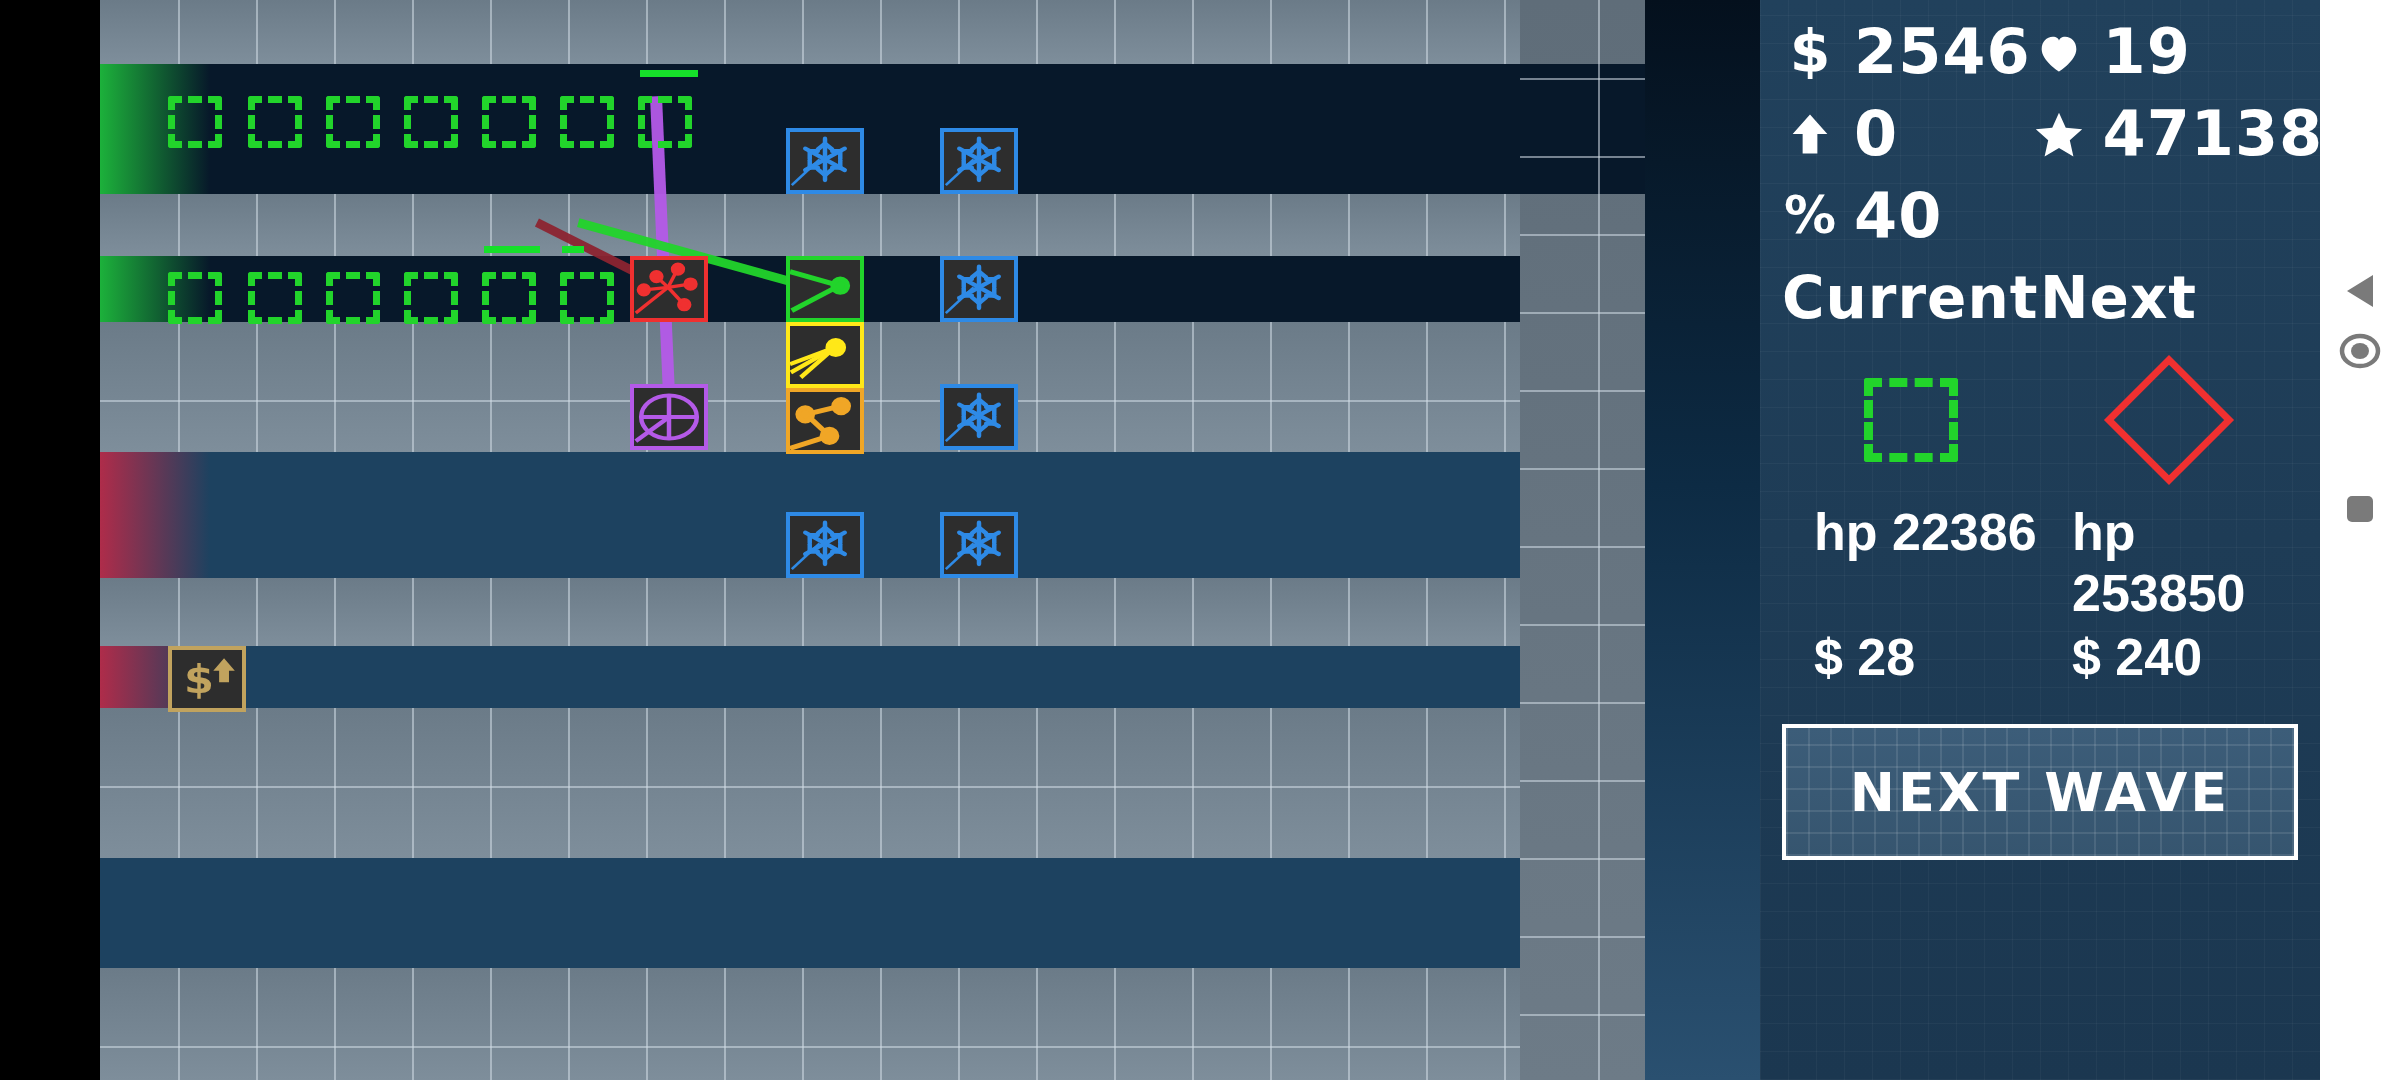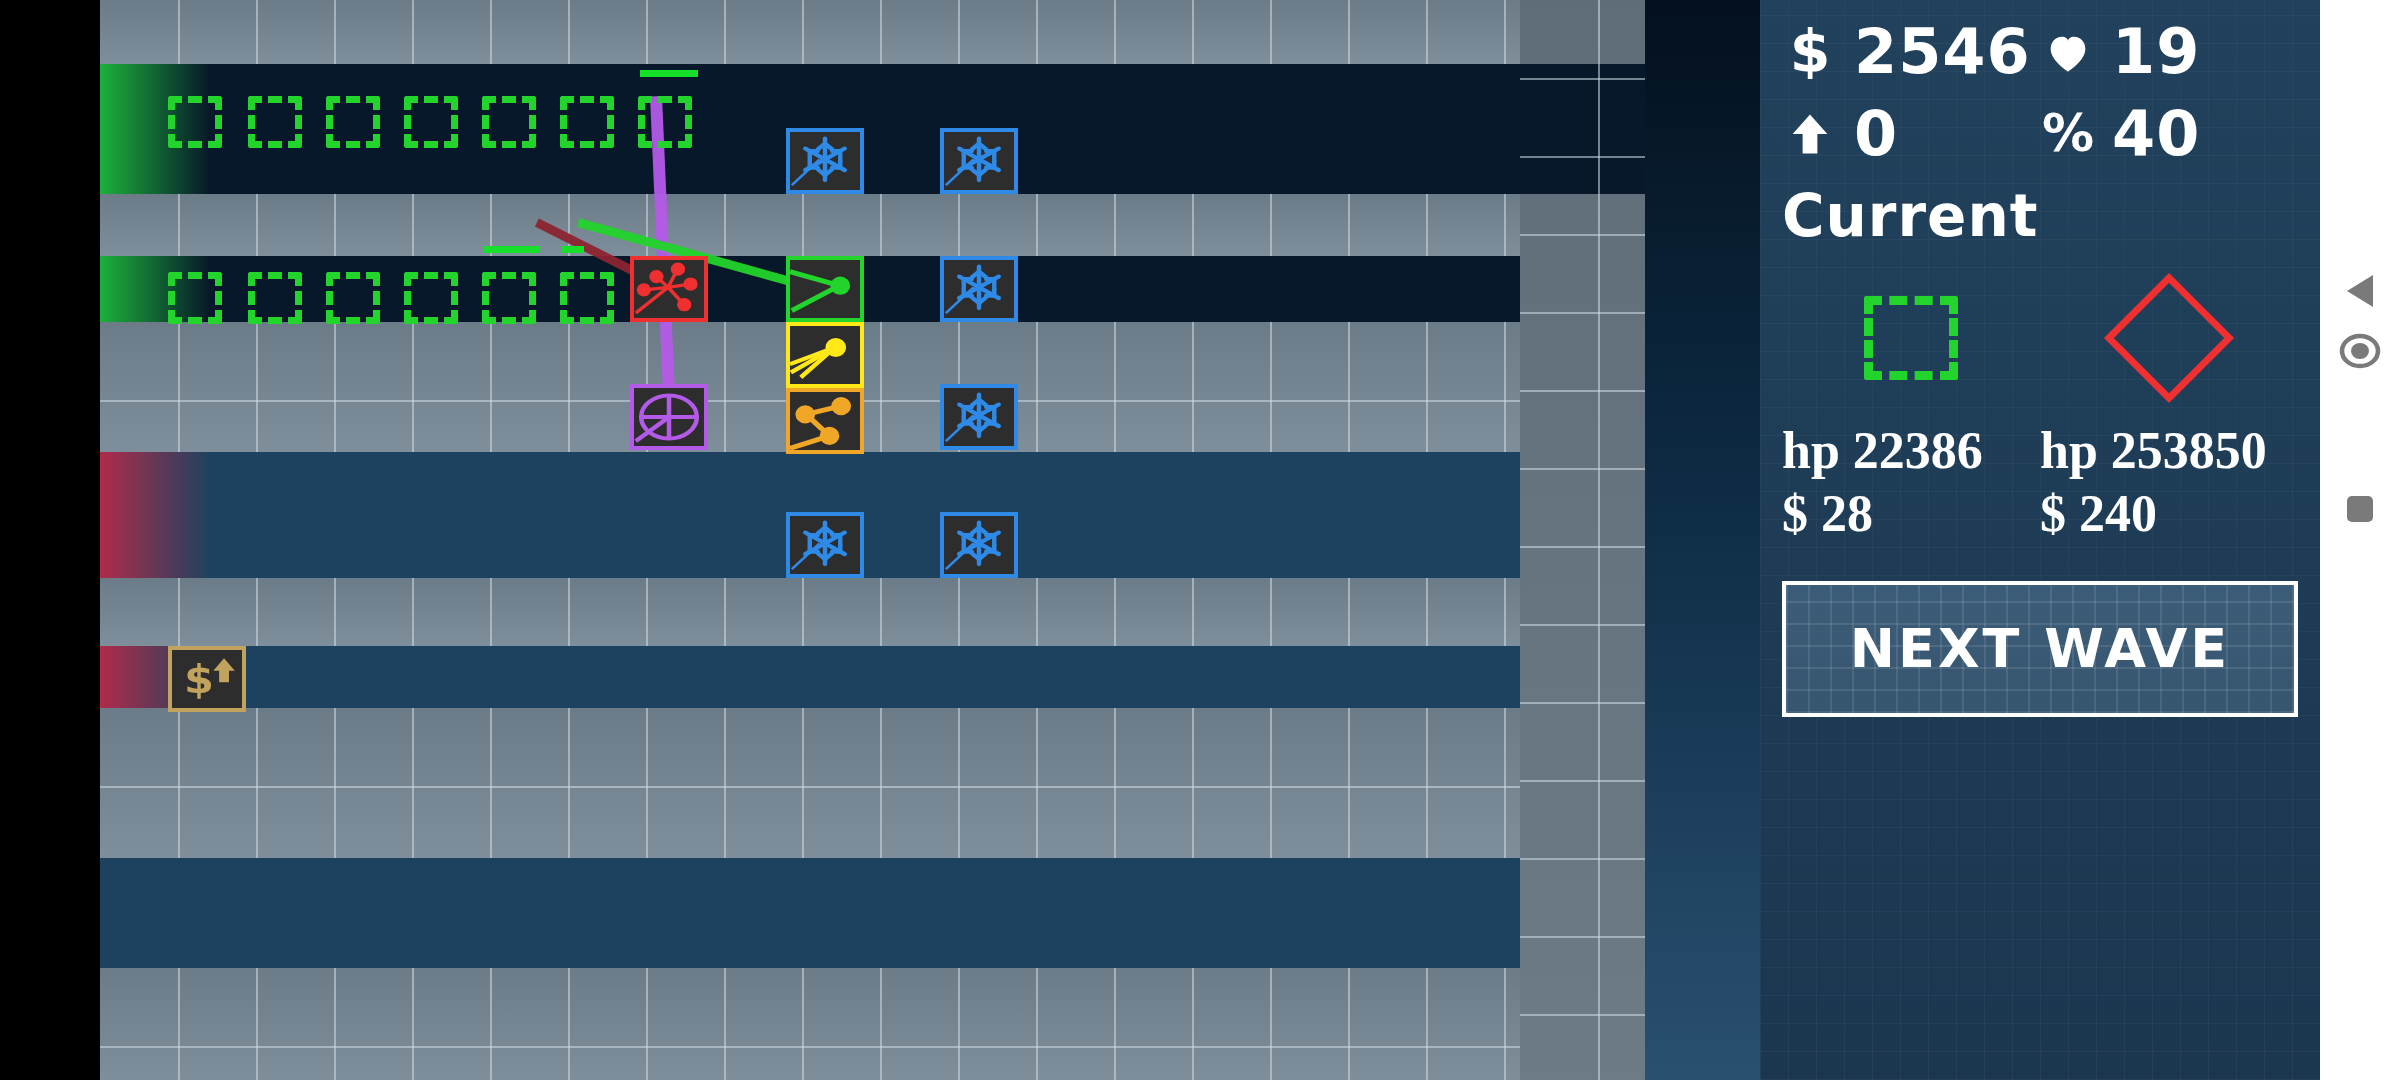--- a/index.html
+++ b/index.html
@@ -60,22 +60,22 @@
   .cn-head{ display:grid; grid-template-columns:1fr 1fr; margin-top:10px; }
   .cn-head div{ font-size:58px; font-weight:bold; letter-spacing:1px;
                 font-family:"DejaVu Sans", sans-serif; }
 
   .cn-shapes{ display:grid; grid-template-columns:1fr 1fr; height:140px; margin-top:18px; }
   .cn-shapes > div{ display:flex; align-items:center; justify-content:center; }
   .sq-green{ width:94px; height:84px; border:9px dashed #22d42b; border-radius:3px; }
   .dia-red{ width:92px; height:92px; border:7px solid #f03030; transform:rotate(45deg); }
 
   .cn-rows{ display:grid; grid-template-columns:1fr 1fr; row-gap:2px; margin-top:12px; }
-  .cn-rows div{ font-size:52px; font-weight:bold; font-family:Liberation Serif, serif;
-                line-height:1.18; }
+  .cn-rows div{ font-size:52px; font-weight:bold; font-family:Liberation Sans, sans-serif;
+                line-height:1.18;margin-left:32px; }
 
   .btn{ border:4px solid #ffffff; color:#fff; font-weight:bold;
         font-family:"DejaVu Sans", sans-serif;
         display:flex; align-items:center; justify-content:center;
         background:
           repeating-linear-gradient(0deg,rgba(255,255,255,.10) 0 2px,transparent 2px 22px),
           repeating-linear-gradient(90deg,rgba(255,255,255,.10) 0 2px,transparent 2px 22px),
           linear-gradient(180deg,#3c5d79,#36556f);
         letter-spacing:3px; }
   #btn-next{ margin-top:36px; height:136px; font-size:54px; }
@@ -496,33 +496,42 @@
 
       <div class="stat">
         <span class="ic">
           <svg viewBox="0 0 24 24" width="52" height="52">
               <path fill="#fff" d="M12 3 20 12h-4.6v9H8.6v-9H4z"></path>
             </svg>
         </span>
         <span class="val">0</span>
       </div>
 
+      <div class="stat">
+        <span class="ic">
+          <svg viewBox="0 0 24 24" width="54" height="54">
+              <path fill="#fff" d="M12 2.5 15 9.2l7.3.7-5.5 4.9 1.6 7.2L12 18.2 5.6 22l1.6-7.2L1.7 9.9 9 9.2z"></path>
+            </svg>
+        </span>
+        <span class="val">47138</span>
+      </div>
 
       <div class="stat">
         <span class="ic">
           <svg viewBox="0 0 24 24" width="52" height="52">
               <text x="12" y="20" text-anchor="middle" font-size="24" font-weight="bold" font-family="DejaVu Sans, sans-serif" fill="#fff">%</text>
             </svg>
         </span>
         <span class="val">40</span>
       </div>
     </div>
 
     <div class="cn-head">
       <div>Current</div>
+      <div>Next</div>
     </div>
 
     <div class="cn-shapes">
       <div>
         <span class="sq-green"></span>
       </div>
       <div>
         <span class="dia-red"></span>
       </div>
     </div>

